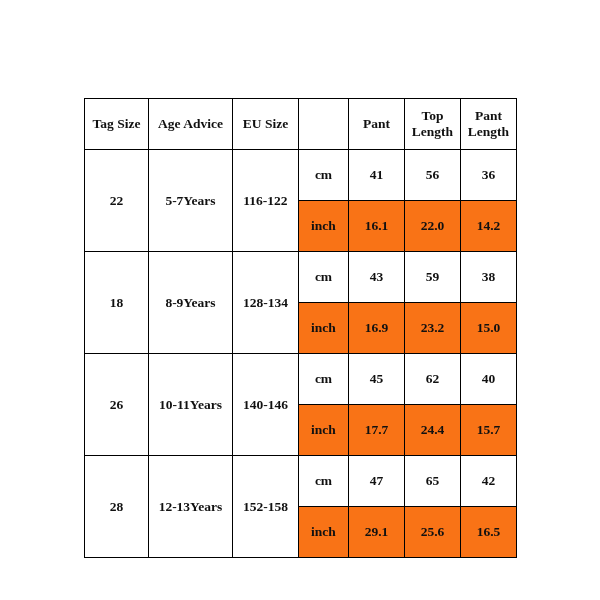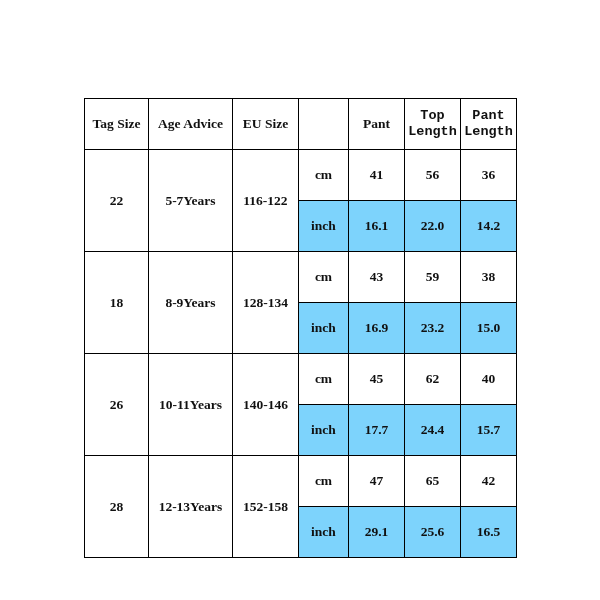--- a/index.html
+++ b/index.html
@@ -64,26 +64,25 @@
     height: 80px;
     font-size: 13.5px;
   }
   .head-spacer {
     border-top: 1px solid #000;
     border-bottom: 1px solid #000;
     border-left: 1px solid #000;
     border-right: 1px solid #000;
   }
   .shaded {
-    background: #7dd3fc;
+    background: #f97316;
     margin-left: 20px;
   }
   .hdr-two-line {
     white-space: pre-line;
-    font-family: Liberation Mono, monospace;
   }
   .nowrap { white-space: nowrap; }
 </style>
 </head>
 <body>
 
 <div class="page">
 
 
   <div class="table-wrap">

